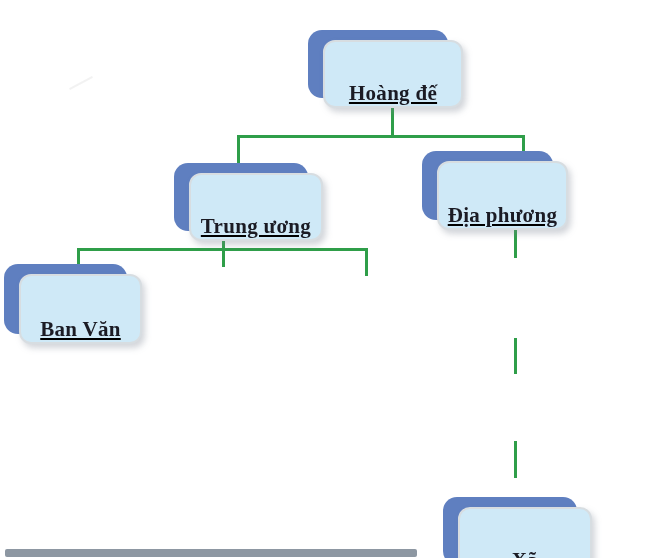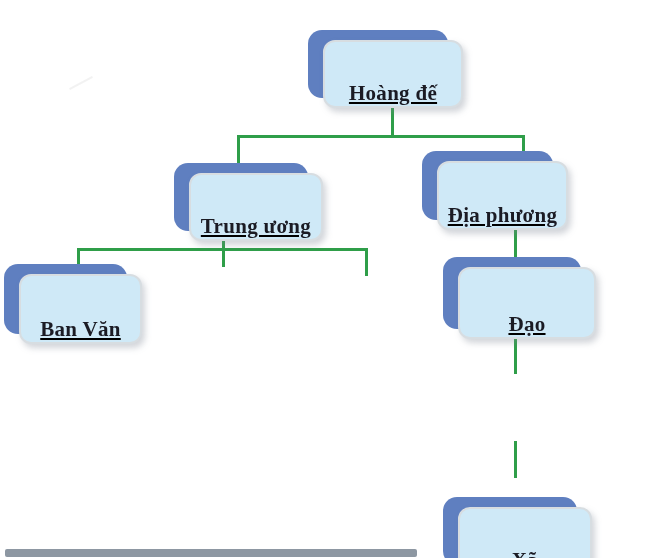--- a/index.html
+++ b/index.html
@@ -122,26 +122,20 @@
 
   <div class="node" id="n-ban-van">
     <div class="back"></div>
     <div class="front">
       <span class="label">Ban Văn</span>
     </div>
   </div>
 
 
 
-  <div class="node" id="n-dao">
-    <div class="back"></div>
-    <div class="front">
-      <span class="label">Đạo</span>
-    </div>
-  </div>
 
 
   <div class="node" id="n-xa">
     <div class="back"></div>
     <div class="front">
       <span class="label">Xã</span>
     </div>
   </div>
 
   <div class="scan-mark"></div>

